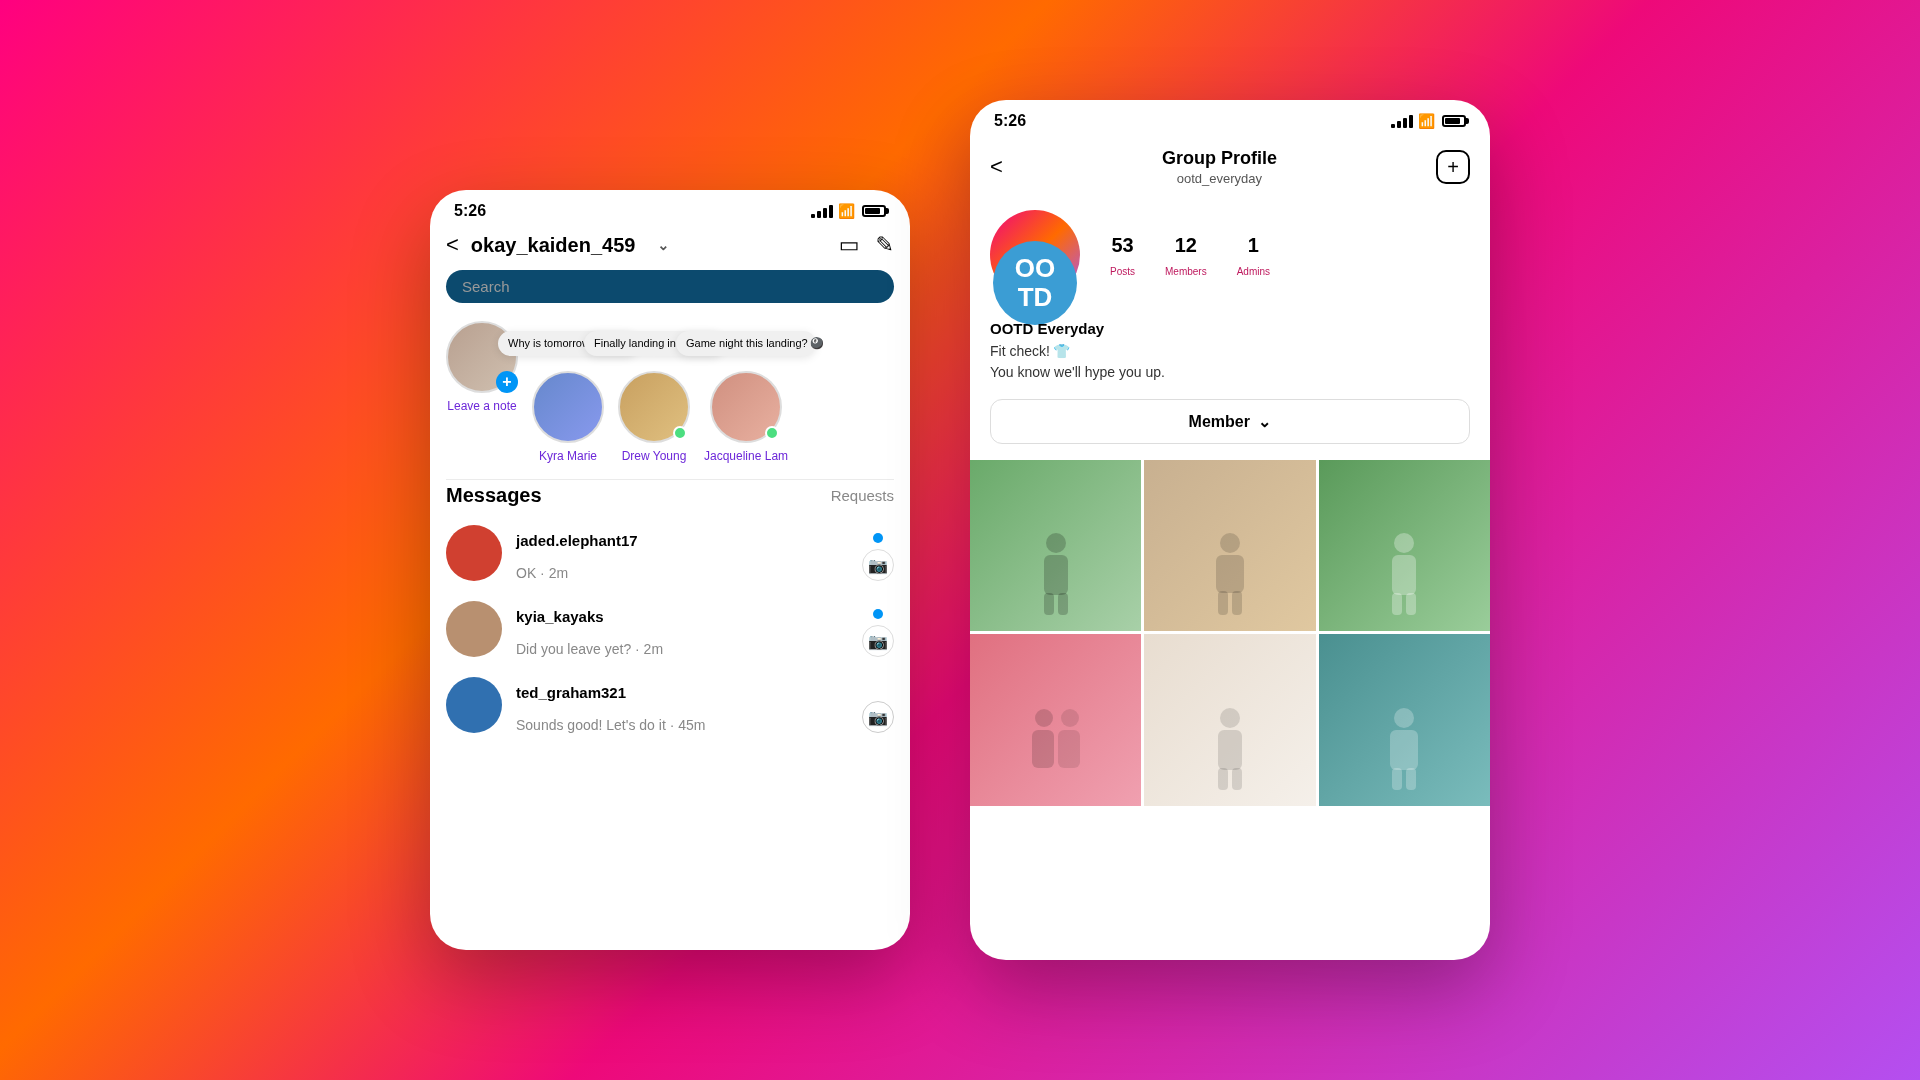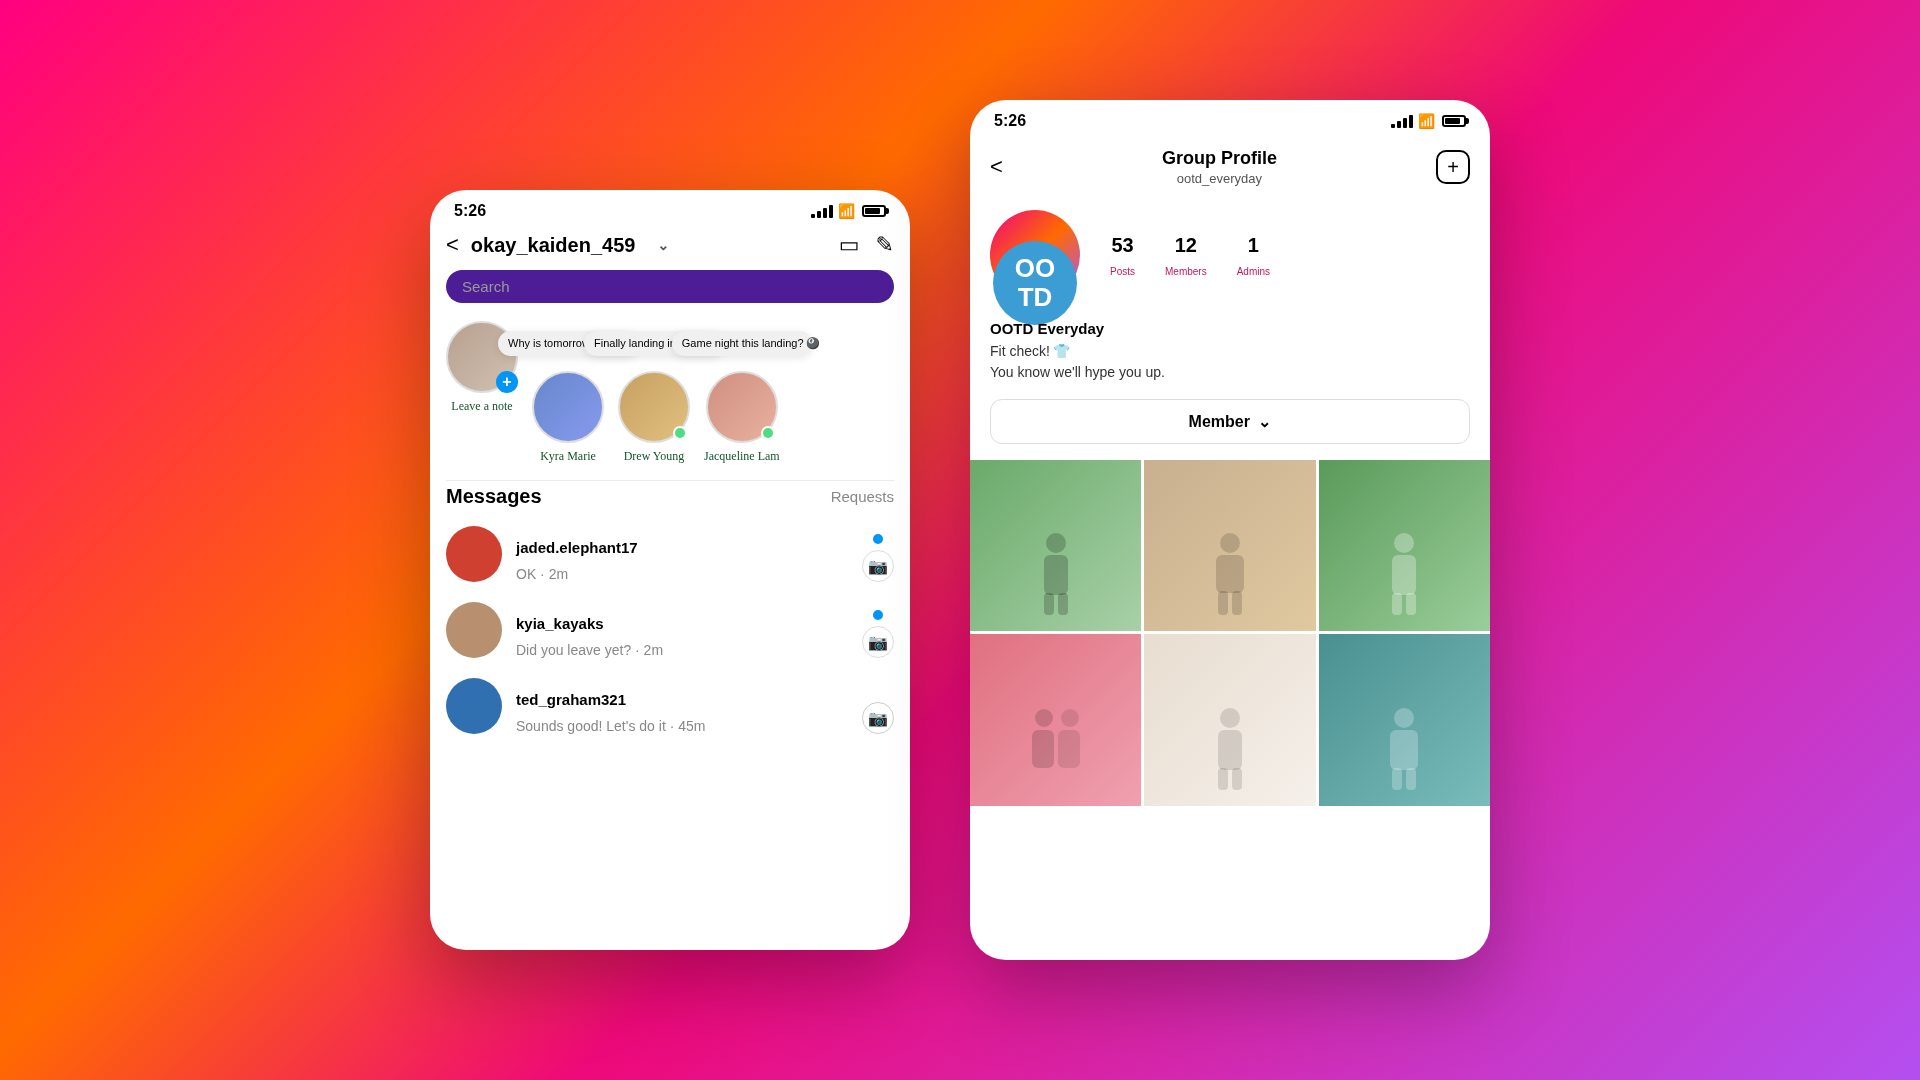--- a/index.html
+++ b/index.html
@@ -101,21 +101,21 @@
       align-items: center;
       gap: 22px;
     }
     .dm-header .chevron { font-size: 14px; color: #555; }
     .dm-header .icons { display: flex; gap: 16px; }
     .dm-header .icons span { font-size: 22px; cursor: pointer; }
 
     
     .search-bar {
       margin: 0 16px 10px;
-      background: #4c1d95;
+      background: #0c4a6e;
       border-radius: 20px;
       padding: 8px 16px;
       color: #999;
       font-size: 15px;
     }
 
     
     .notes-row {
       display: flex;
       gap: 14px;
@@ -187,23 +187,22 @@
       position: absolute;
       bottom: -6px;
       left: 50%;
       transform: translateX(-50%);
       border: 4px solid transparent;
       border-top: 6px solid #f0f0f0;
     }
 
     .note-name {
       font-size: 12px;
-      color: #14532d;
+      color: #6d28d9;
       text-align: center;
-      font-family: Liberation Serif, serif;
     }
 
     
     .messages-header {
       display: flex;
       justify-content: space-between;
       align-items: center;
       padding: 4px 16px 8px;
     }
     .messages-title { font-size: 20px; font-weight: 700; }
@@ -220,21 +219,21 @@
     .msg-avatar {
       width: 56px; height: 56px;
       border-radius: 50%;
       background: #ccc;
       flex-shrink: 0;
       overflow: hidden;
     }
 
     .msg-info { flex: 1; }
     .msg-username { font-size: 15px; font-weight: 600; color: #000; }
-    .msg-preview { font-size: 14px; color: #888; margin-top: 10px; }
+    .msg-preview { font-size: 14px; color: #888; margin-top: 16px; }
 
     .msg-right {
       display: flex;
       flex-direction: column;
       align-items: center;
       gap: 6px;
     }
     .unread-dot {
       width: 10px; height: 10px;
       background: #0095f6;

